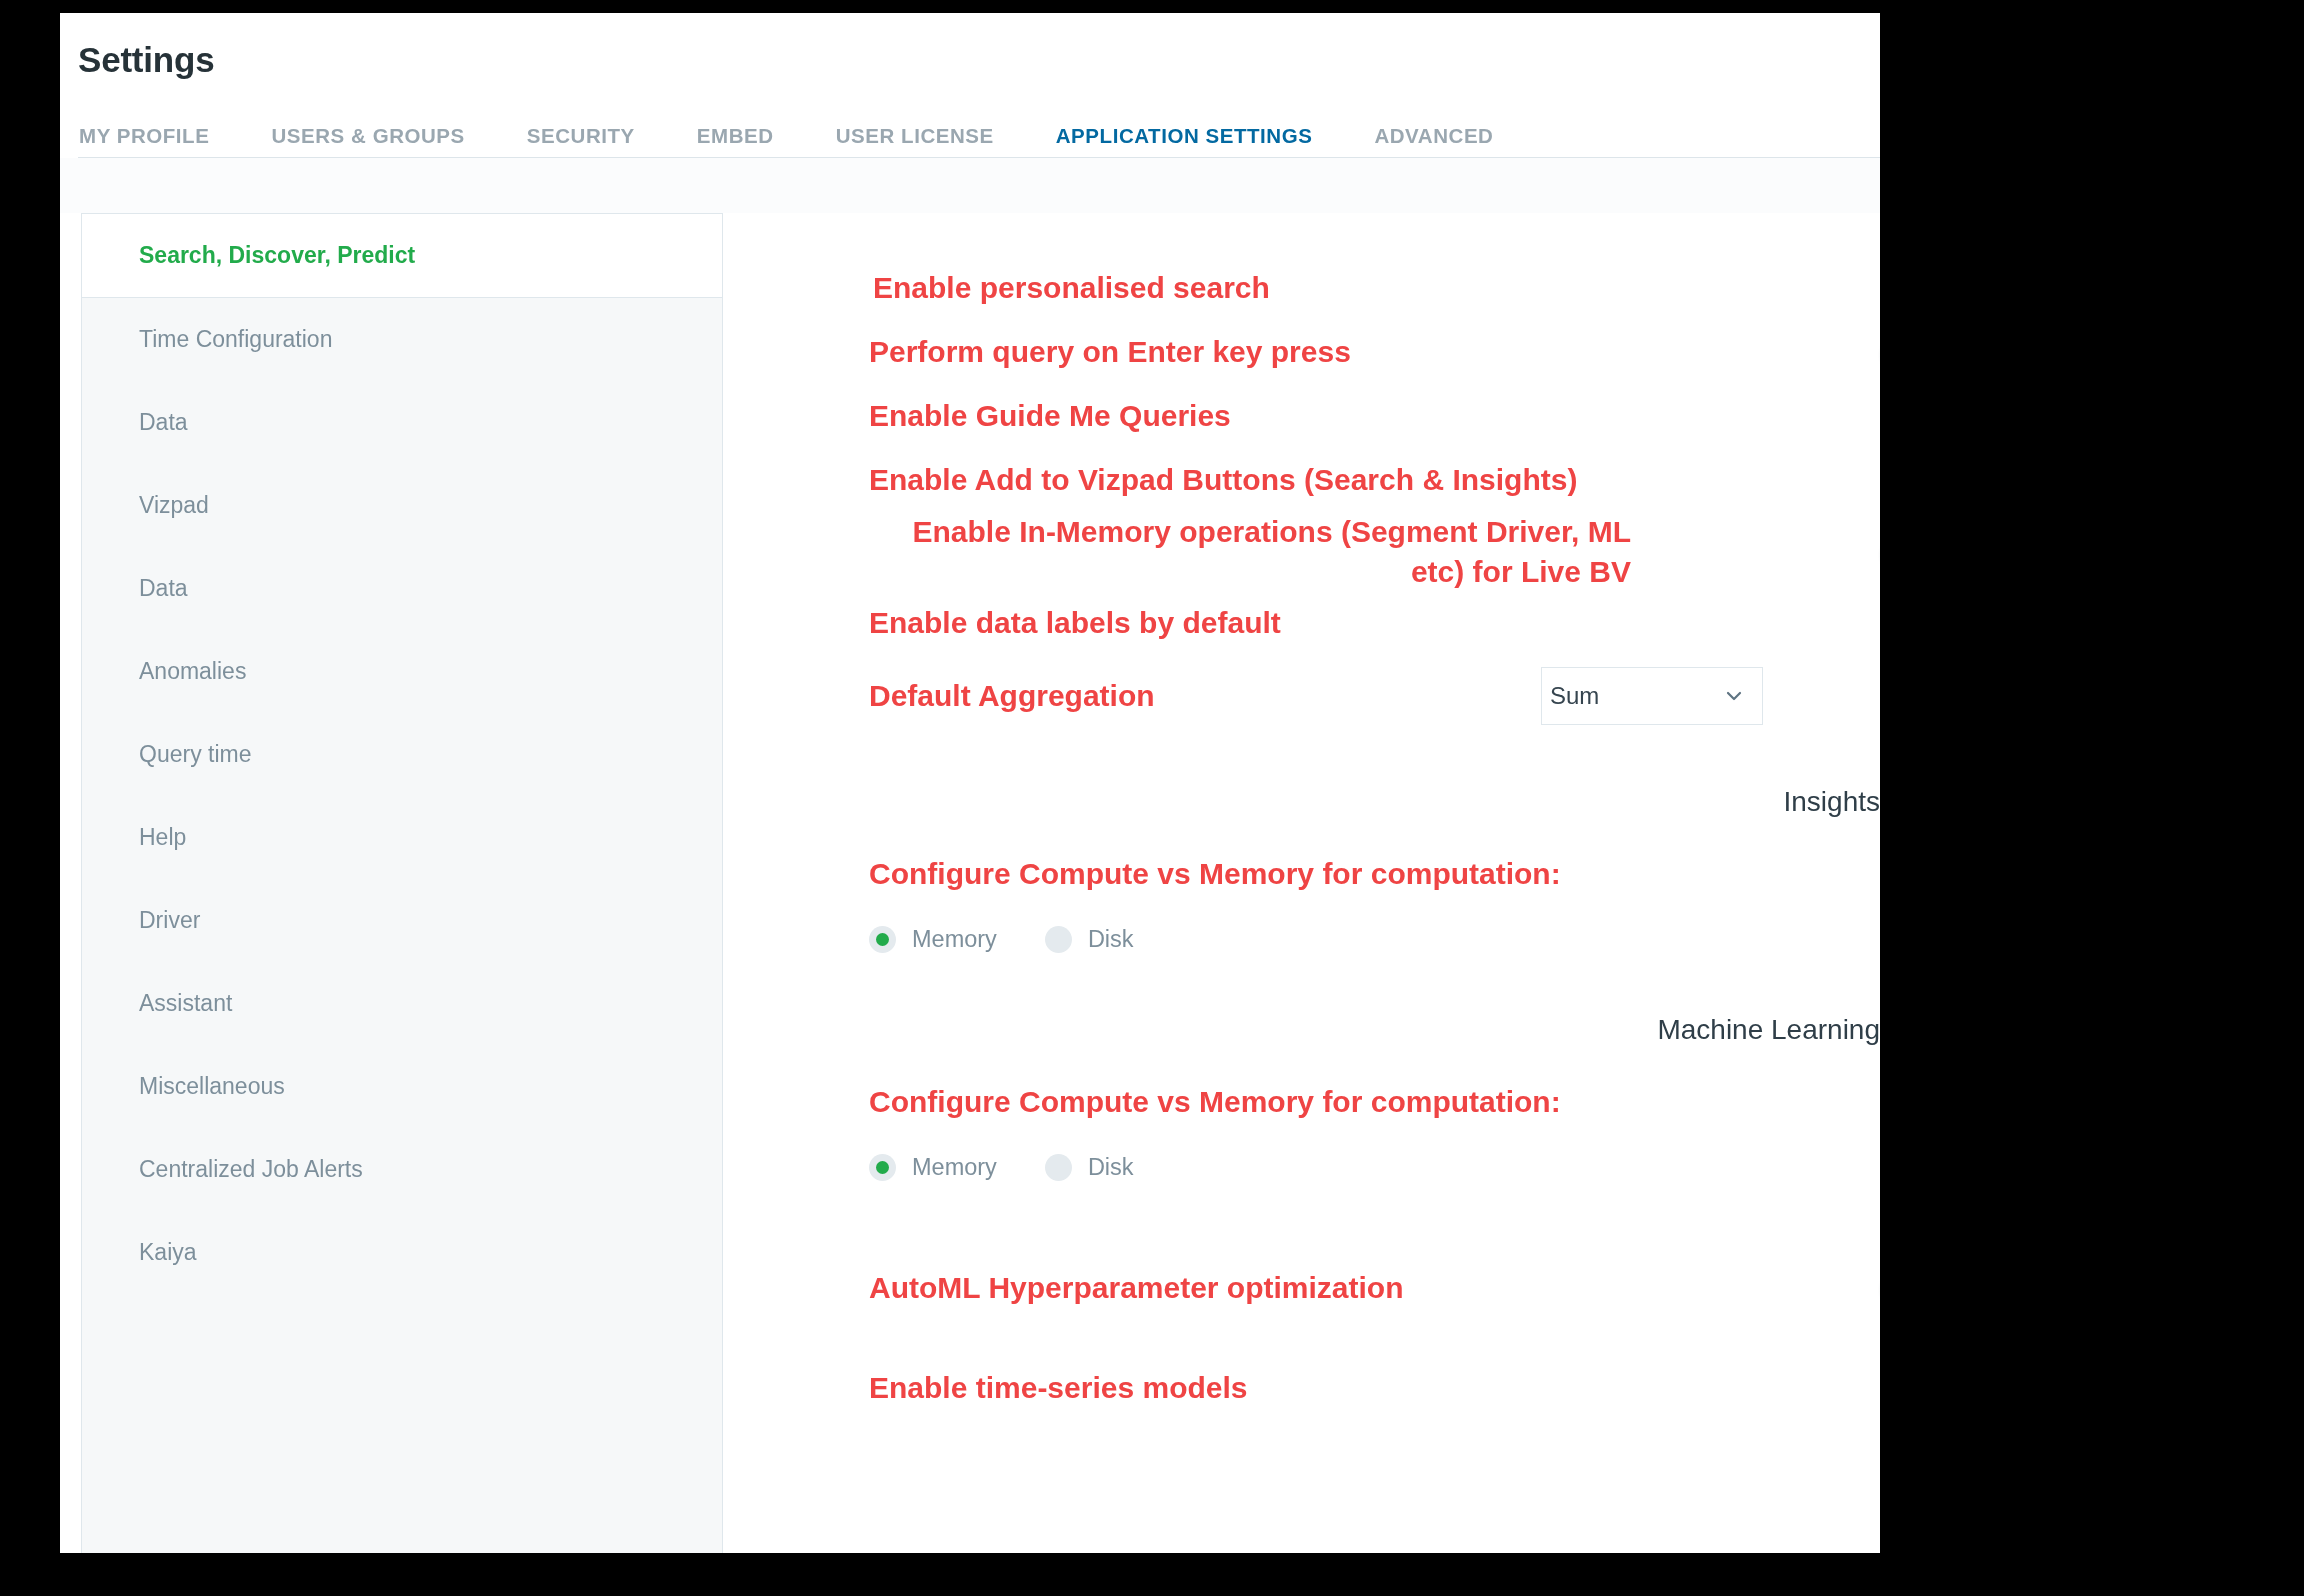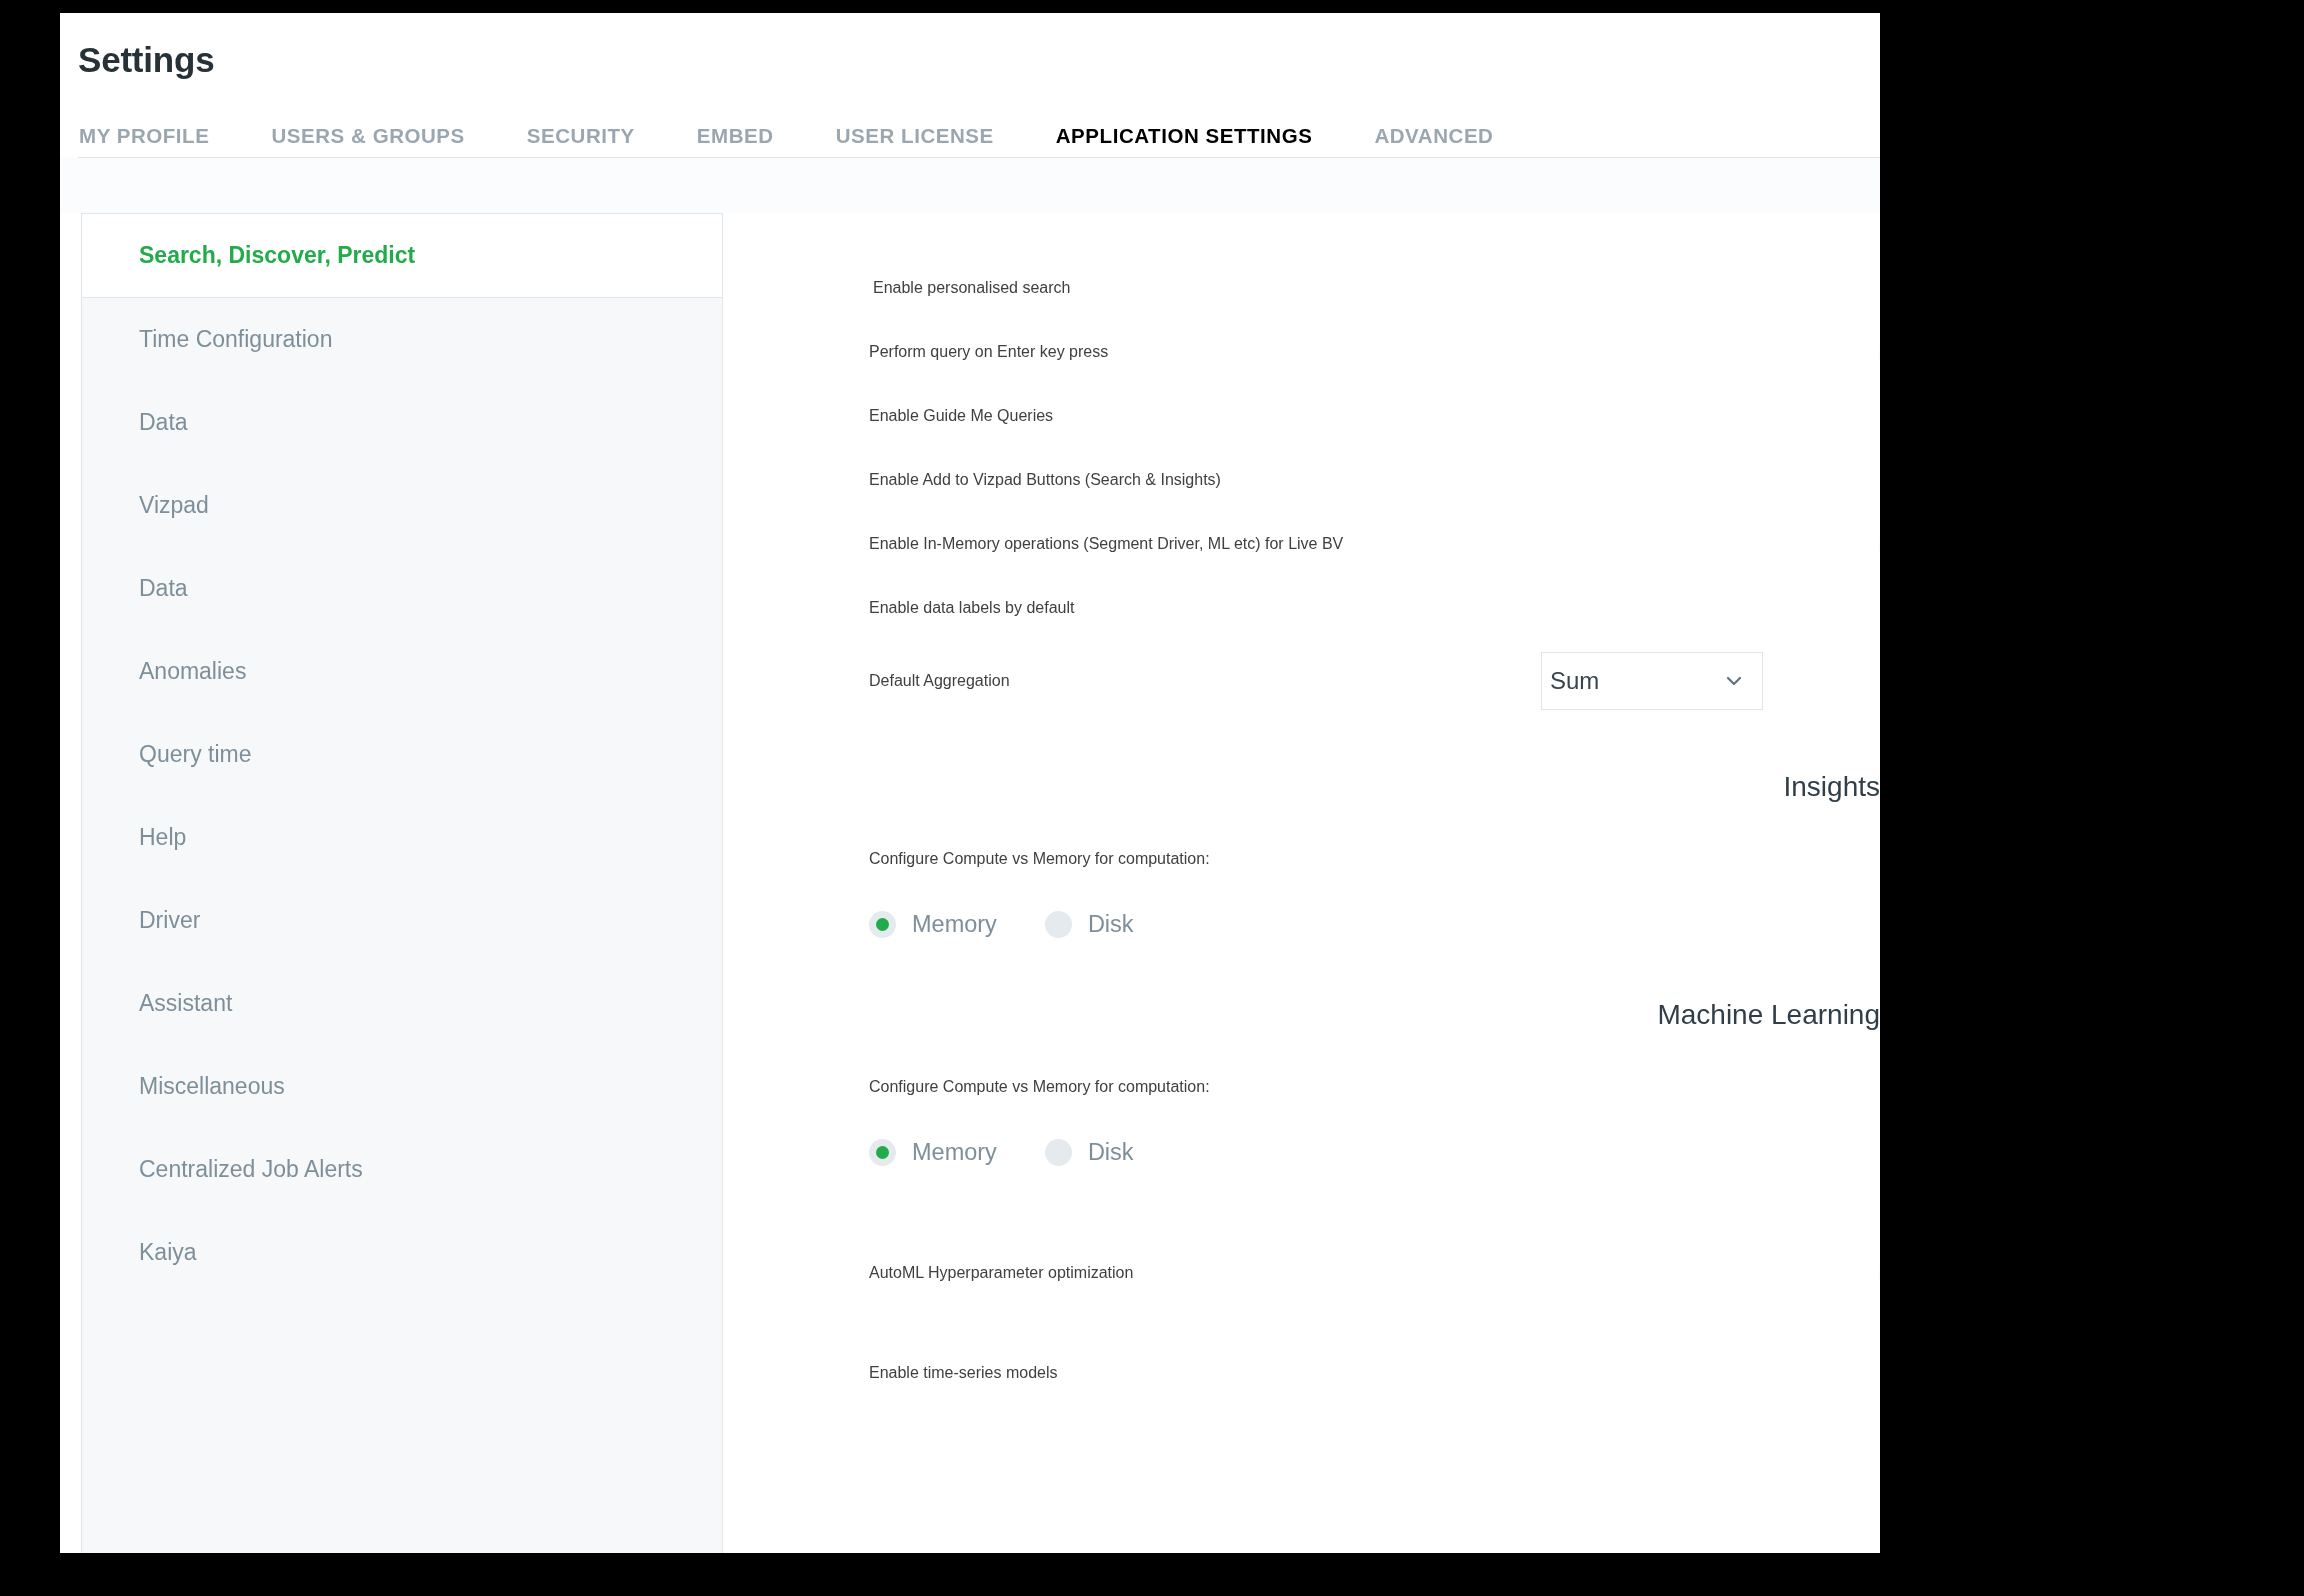--- a/index.html
+++ b/index.html
@@ -47,21 +47,21 @@
     font-weight: bold;
     letter-spacing: 0.55px;
     color: #9aa7b0;
     padding: 0 0 18px 0;
     margin-right: 62px;
     position: relative;
     cursor: pointer;
     white-space: nowrap;
   }
   .tab:last-child { margin-right: 0; }
-  .tab.active { color: #000000; }
+  .tab.active { color: #0369a1; }
   .tab.active::after {
     content: "";
     position: absolute;
     left: 0; right: 0; bottom: 0;
     height: 4px;
     background: #f6921e;
   }
   .tabline {
     position: absolute;
     left: 18px;
@@ -139,25 +139,26 @@
   .section-title.insights { margin-top: 48px; }
   .section-title.ml { margin-top: 45px; }
 
   .row {
     display: flex;
     align-items: center;
     min-height: 64px;
     position: relative;
   }
   .row .label {
-    font-size: 16px;
-    color: #404040;
+    font-size: 30px;
+    color: #ef4444;
     line-height: 1.32;
     padding-left: 28px;
     max-width: 790px;
+    font-weight: bold;
   }
   .row .label.indent1 { padding-left: 32px; }
 
   .ctl-toggle {
     position: absolute;
     left: 1045px;
     top: 50%;
     transform: translateY(-50%);
   }
   .ctl-info {

